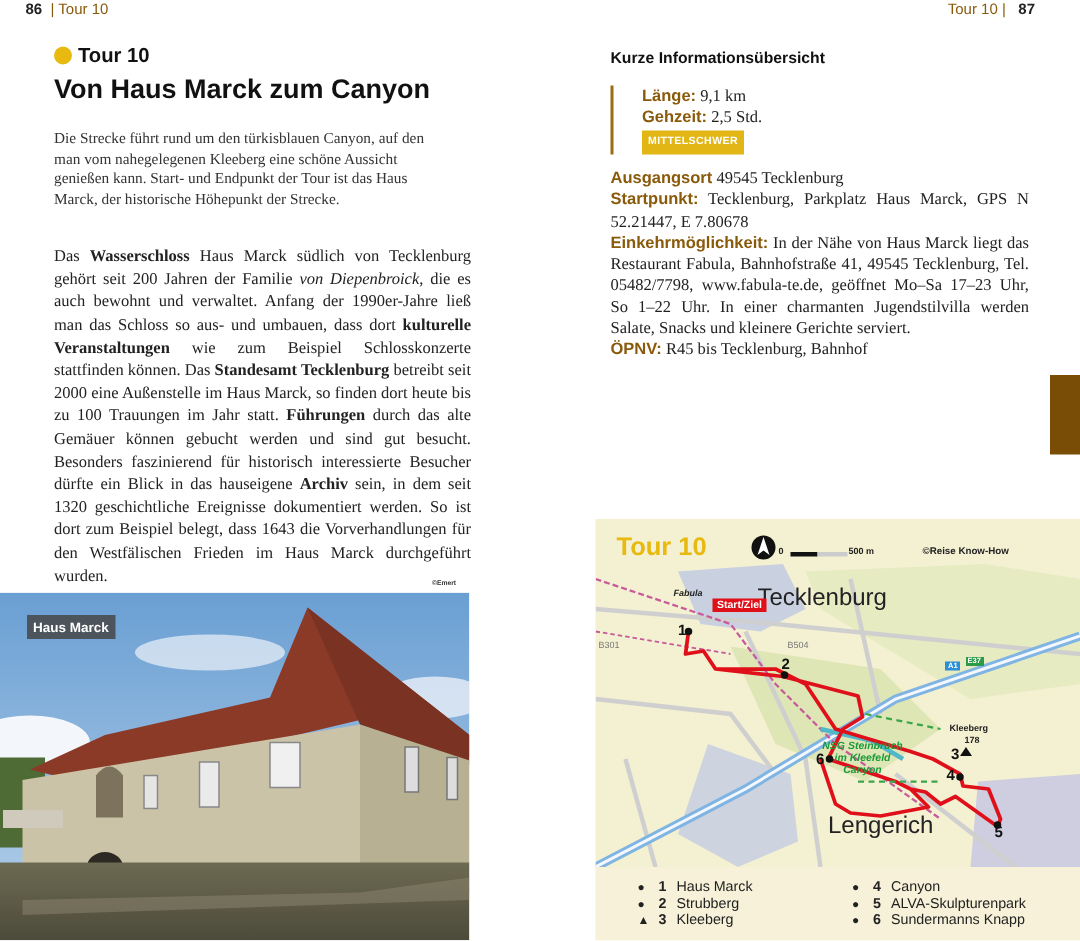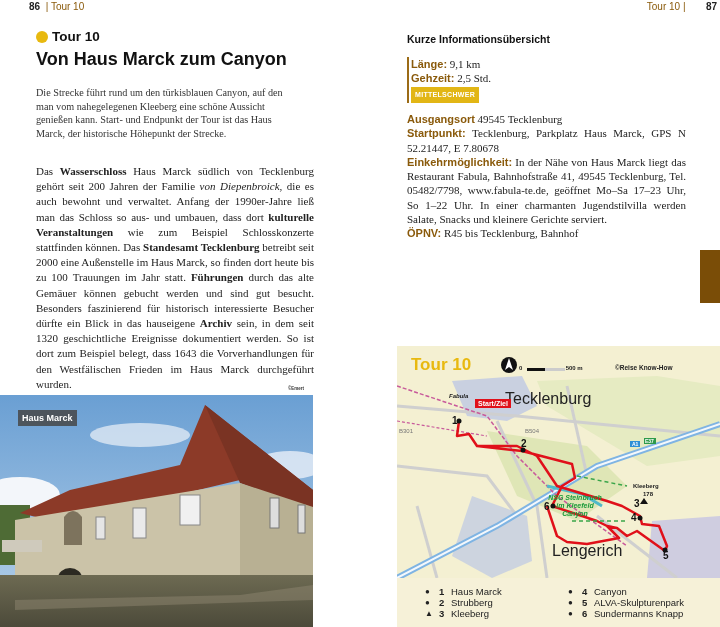--- a/index.html
+++ b/index.html
@@ -1,40 +1,40 @@
 <!DOCTYPE html>
 <html><head>
   <meta charset="utf-8">
   <style>
     * { box-sizing: border-box; margin: 0; padding: 0; }
     html, body { width: 720px; height: 627px; overflow: hidden; background: #ffffff; }
     body { position: relative; font-family: "DejaVu Serif", serif; color: #222; }
 
     .page-header { position: absolute; top: 1px; font-family: "Liberation Sans", sans-serif; font-size: 10px; }
     .page-header.left { left: 17px; }
-    .page-header.right { right: 3px; }
-    .pnum { font-weight: bold; color: #222; margin-left: 12px; }
+    .page-header.right { right: 30px; }
+    .pnum { font-weight: bold; color: #222; }
     .ptour { color: #8a5a0b; }
 
     .tour-heading { position: absolute; left: 36px; top: 29px; font-family: "Liberation Sans", sans-serif; font-weight: bold; color: #111; }
     .tour-heading .line1 { display: flex; align-items: center; font-size: 13.5px; }
     .dot { width: 12px; height: 12px; border-radius: 50%; background: #e8b90f; margin-right: 4px; display: inline-block; }
     .tour-heading .line2 { font-size: 18px; margin-top: 5px; }
 
     .intro { position: absolute; left: 36px; top: 86px; width: 262px; font-family: Liberation Serif, serif; font-size: 10.2px; line-height: 13.6px; color: #333; }
 
     .body-text { position: absolute; left: 36px; top: 164px; width: 278px; font-family: "Liberation Serif", serif; font-size: 11px; line-height: 15.2px; color: #222; text-align: justify; }
     .body-text b { font-weight: bold; }
 
     .photo { position: absolute; left: 0; top: 395px; width: 313px; height: 232px; overflow: hidden; }
     .photo-credit { position: absolute; left: 288px; top: 386px; font-family: "Liberation Sans", sans-serif; font-size: 4.5px; font-weight: bold; color: #333; }
     .photo-label { position: absolute; left: 18px; top: 410px; background: rgba(70,70,70,0.85); color: #fff; font-family: "Liberation Sans", sans-serif; font-weight: bold; font-size: 9px; padding: 3px 4px; }
 
     .info-title { position: absolute; left: 407px; top: 33px; font-family: "Liberation Sans", sans-serif; font-weight: bold; font-size: 10.5px; color: #111; text-align: right; }
-    .info-box { position: absolute; left: 407px; top: 57px; border-left: 2px solid #9b6b16; padding-left: 2px; font-family: "Liberation Serif", serif; font-size: 11px; line-height: 14px; }
+    .info-box { position: absolute; left: 407px; top: 57px; border-left: 2px solid #9b6b16; padding-left: 19px; font-family: "Liberation Serif", serif; font-size: 11px; line-height: 14px; }
     .lbl { font-family: "Liberation Sans", sans-serif; font-weight: bold; color: #8a5a0b; }
     .badge { display: inline-block; background: #e2b615; color: #fff; font-family: "Liberation Sans", sans-serif; font-weight: bold; font-size: 7px; padding: 1px 4px; margin-top: 2px; letter-spacing: 0.3px; }
 
     .details { position: absolute; left: 407px; top: 112px; width: 279px; font-family: "Liberation Serif", serif; font-size: 11px; line-height: 14.3px; color: #222; text-align: justify; }
 
     .thumb-tab { position: absolute; left: 700px; top: 250px; width: 20px; height: 53px; background: #7a4d07; }
 
     .map { position: absolute; left: 397px; top: 346px; width: 323px; height: 281px; background: #f6f1d8; overflow: hidden; }
     .map svg { position: absolute; left: 0; top: 0; }
     .map-title { position: absolute; left: 14px; top: 9px; font-family: "Liberation Sans", sans-serif; font-weight: bold; font-size: 17px; color: #e8b90f; }

